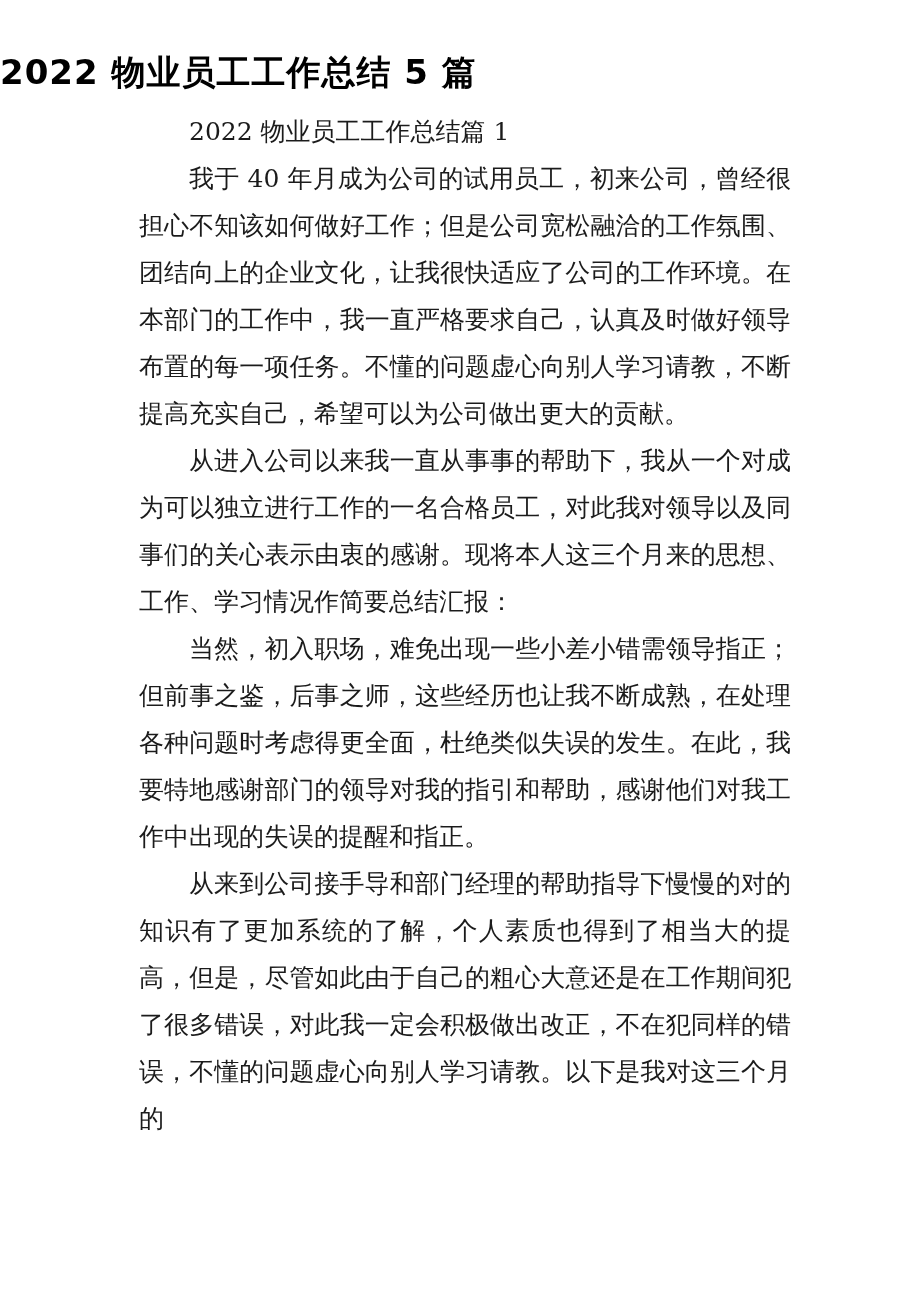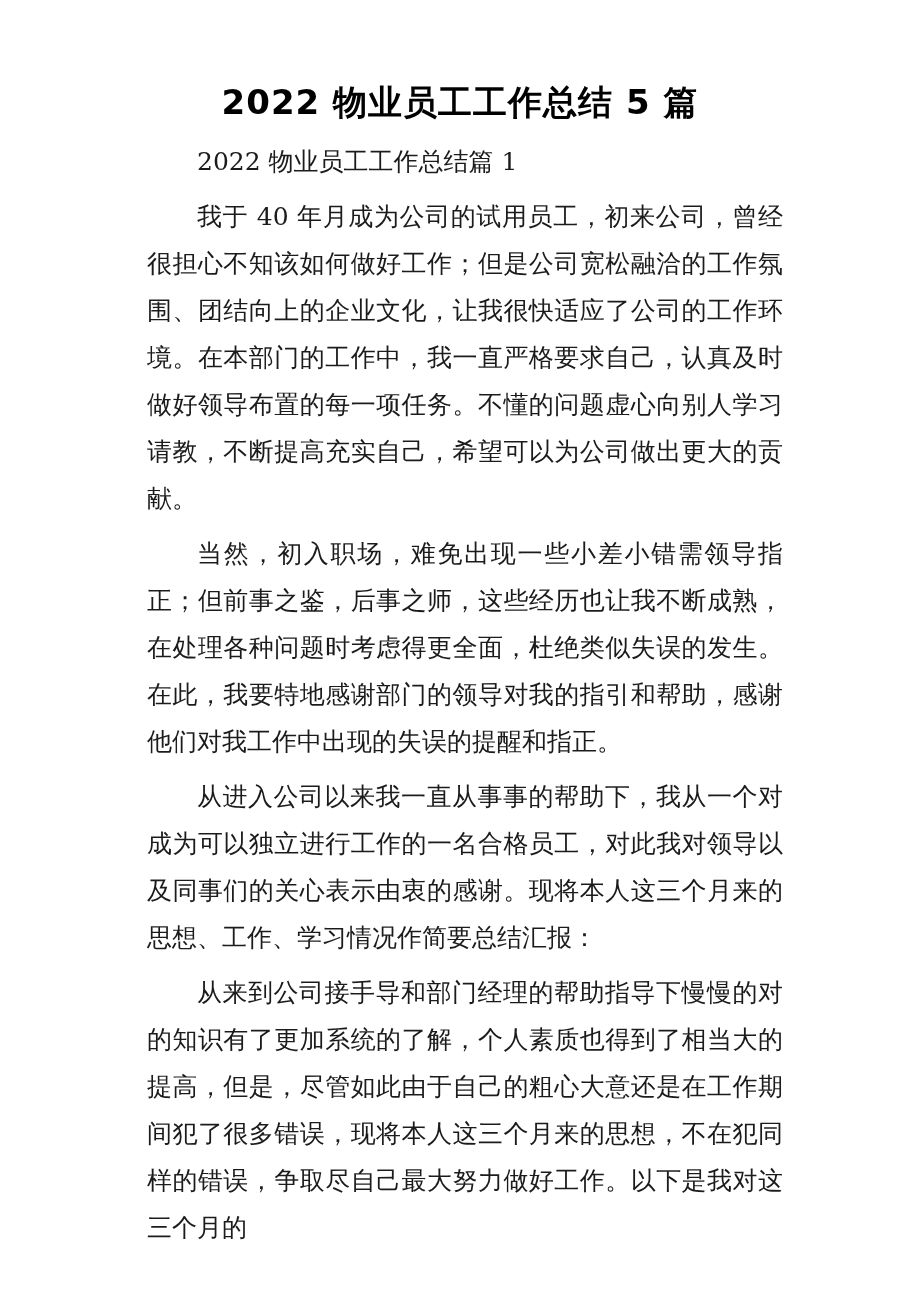--- a/index.html
+++ b/index.html
@@ -10,56 +10,56 @@
   .page {
     position: relative;
     width: 920px;
     height: 1302px;
     background: #ffffff;
     overflow: hidden;
     color: #000000;
   }
   .doc-title {
     margin: 0;
-    padding-top: 76px;
-    text-align: center;
+    padding-top: 46px;
+    text-align: left;
     font-family: "DejaVu Sans", "Liberation Sans", sans-serif;
     font-weight: bold;
     font-size: 34px;
     line-height: 52px;
     letter-spacing: 1px;
     color: #000000;
   }
   .doc-body {
     box-sizing: content-box;
     width: 652px;
     margin: 10px 129px 0 139px;
     font-family: "DejaVu Serif", "Liberation Serif", serif;
     font-weight: normal;
     font-size: 25px;
     line-height: 47px;
     color: #1b1b1b;
     text-align: justify;
   }
   .doc-body p {
-    margin: 8px;
+    margin: 0;
     padding: 0;
     text-indent: 2em;
   }
 </style>
 </head>
 <body>
 
 <div class="page">
   <h1 class="doc-title">2022 物业员工工作总结 5 篇</h1>
 
   <div class="doc-body">
     <p>2022 物业员工工作总结篇 1</p>
 
     <p>我于 40 年月成为公司的试用员工，初来公司，曾经很担心不知该如何做好工作；但是公司宽松融洽的工作氛围、团结向上的企业文化，让我很快适应了公司的工作环境。在本部门的工作中，我一直严格要求自己，认真及时做好领导布置的每一项任务。不懂的问题虚心向别人学习请教，不断提高充实自己，希望可以为公司做出更大的贡献。</p>
 
+    <p>从进入公司以来我一直从事事的帮助下，我从一个对成为可以独立进行工作的一名合格员工，对此我对领导以及同事们的关心表示由衷的感谢。现将本人这三个月来的思想、工作、学习情况作简要总结汇报：</p>
+
     <p>当然，初入职场，难免出现一些小差小错需领导指正；但前事之鉴，后事之师，这些经历也让我不断成熟，在处理各种问题时考虑得更全面，杜绝类似失误的发生。在此，我要特地感谢部门的领导对我的指引和帮助，感谢他们对我工作中出现的失误的提醒和指正。</p>
 
-    <p>从进入公司以来我一直从事事的帮助下，我从一个对成为可以独立进行工作的一名合格员工，对此我对领导以及同事们的关心表示由衷的感谢。现将本人这三个月来的思想、工作、学习情况作简要总结汇报：</p>
-
-    <p>从来到公司接手导和部门经理的帮助指导下慢慢的对的知识有了更加系统的了解，个人素质也得到了相当大的提高，但是，尽管如此由于自己的粗心大意还是在工作期间犯了很多错误，现将本人这三个月来的思想，不在犯同样的错误，争取尽自己最大努力做好工作。以下是我对这三个月的</p>
+    <p>从来到公司接手导和部门经理的帮助指导下慢慢的对的知识有了更加系统的了解，个人素质也得到了相当大的提高，但是，尽管如此由于自己的粗心大意还是在工作期间犯了很多错误，对此我一定会积极做出改正，不在犯同样的错误，不懂的问题虚心向别人学习请教。以下是我对这三个月的</p>
   </div>
 </div>
 
 </body></html>

